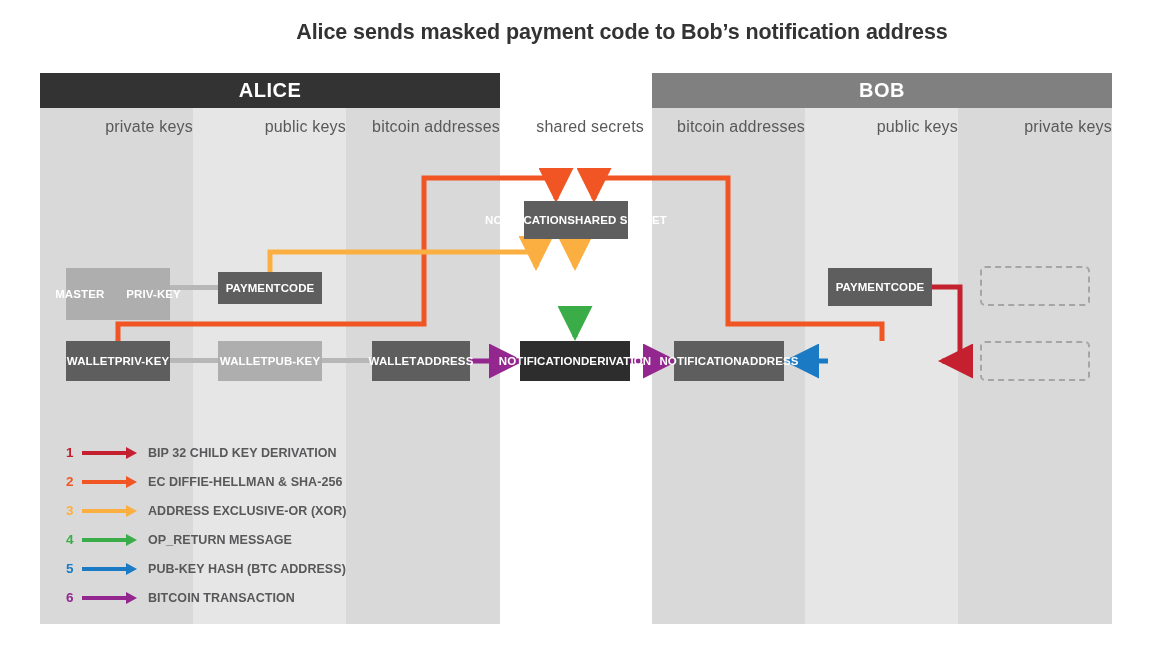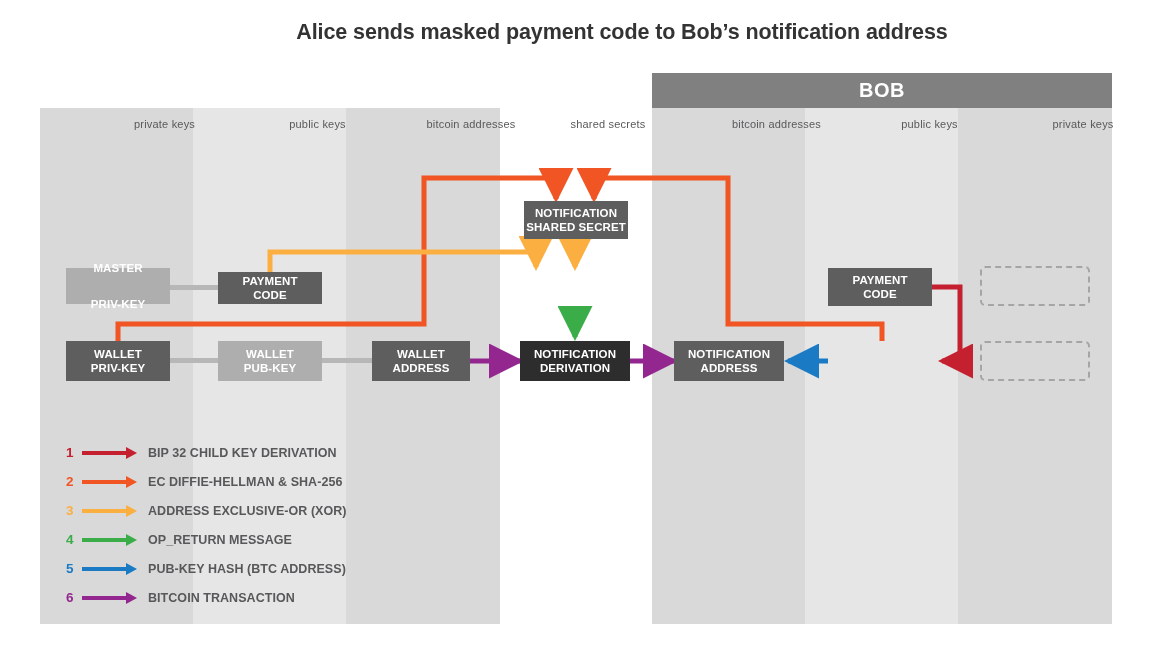--- a/index.html
+++ b/index.html
@@ -41,30 +41,29 @@
     font-weight: bold;
     display: flex;
     align-items: center;
     justify-content: center;
     letter-spacing: 0.5px;
   }
   .col-label {
     position: absolute;
     top: 118px;
     height: 20px;
-    text-align: center;
-    font-size: 11px;
+    text-align: right;
+    font-size: 16px;
     color: #59595b;
     letter-spacing: 0.2px;
-    margin-left: 48px;
   }
   .node {
     position: absolute;
     display: flex;
-    flex-direction: column;
+    flex-direction: row;
     align-items: center;
     justify-content: center;
     color: #ffffff;
     font-size: 11.5px;
     font-weight: bold;
     line-height: 14px;
     text-align: center;
     letter-spacing: 0.1px;
     z-index: 6;
   }
@@ -112,20 +111,23 @@
   <div id="page-title">Alice sends masked payment code to Bob’s notification address</div>
 
   <div class="band" style="left:40px;width:153px;background:#d9d9d9;"></div>
   <div class="band" style="left:193px;width:153px;background:#e6e6e6;"></div>
   <div class="band" style="left:346px;width:154px;background:#d9d9d9;"></div>
   <div class="band" style="left:500px;width:152px;background:#ffffff;"></div>
   <div class="band" style="left:652px;width:153px;background:#d9d9d9;"></div>
   <div class="band" style="left:805px;width:153px;background:#e6e6e6;"></div>
   <div class="band" style="left:958px;width:154px;background:#d9d9d9;"></div>
 
+  <div class="party-bar" style="left:40px;width:460px;background:#333333;">
+    <span>ALICE</span>
+  </div>
   <div class="party-bar" style="left:652px;width:460px;background:#808080;">
     <span>BOB</span>
   </div>
 
   <div class="col-label" style="left:40px;width:153px;">private keys</div>
   <div class="col-label" style="left:193px;width:153px;">public keys</div>
   <div class="col-label" style="left:346px;width:154px;">bitcoin addresses</div>
   <div class="col-label" style="left:476px;width:168px;">shared secrets</div>
   <div class="col-label" style="left:652px;width:153px;">bitcoin addresses</div>
   <div class="col-label" style="left:805px;width:153px;">public keys</div>
@@ -175,21 +177,21 @@
       <path d="M470,361 L520,361" stroke="#93278f" marker-end="url(#ah-purple)"></path>
 
       <path d="M630,361 L674,361" stroke="#93278f" marker-end="url(#ah-purple)"></path>
 
       <path d="M828,361 L788,361" stroke="#1a7bc4" marker-end="url(#ah-blue)"></path>
 
       <path d="M932,287 L960,287 L960,361 L942,361" stroke="#c4202f" marker-end="url(#ah-red)"></path>
     </g>
   </svg>
 
-  <div class="node light" style="left:66px;top:268px;width:104px;height:36px;gap:22px;">
+  <div class="node light" style="left:66px;top:268px;width:104px;height:52px;gap:22px;">
     <span class="ln">MASTER</span>
     <span class="ln">PRIV-KEY</span>
   </div>
 
   <div class="node dark" style="left:218px;top:272px;width:104px;height:32px;">
     <span class="ln">PAYMENT</span>
     <span class="ln">CODE</span>
   </div>
 
   <div class="node dark" style="left:524px;top:201px;width:104px;height:38px;">

